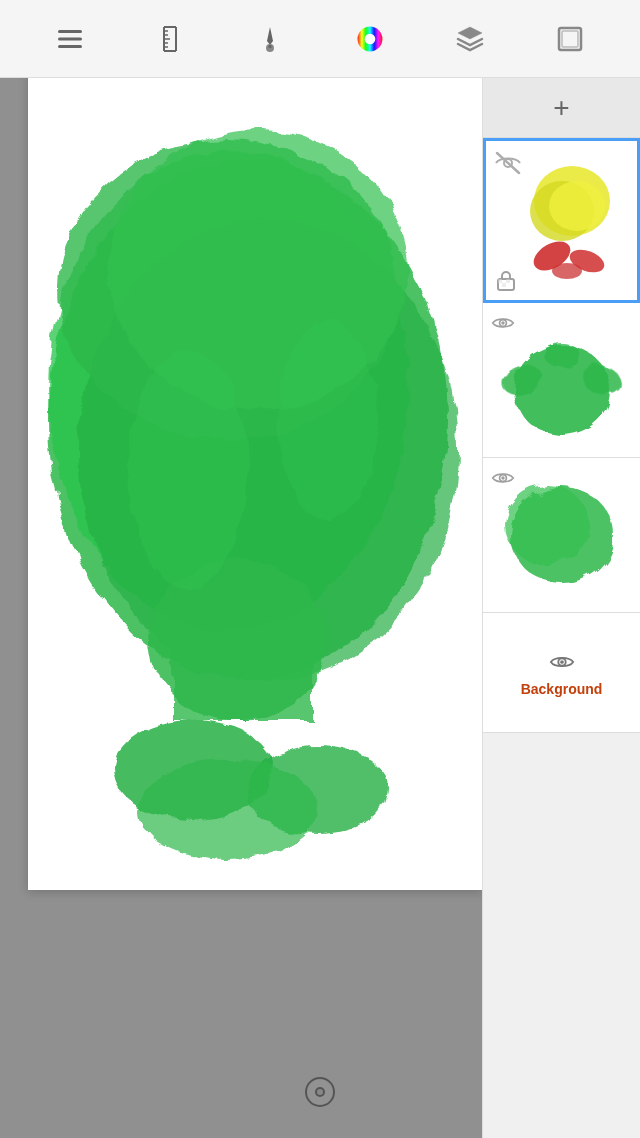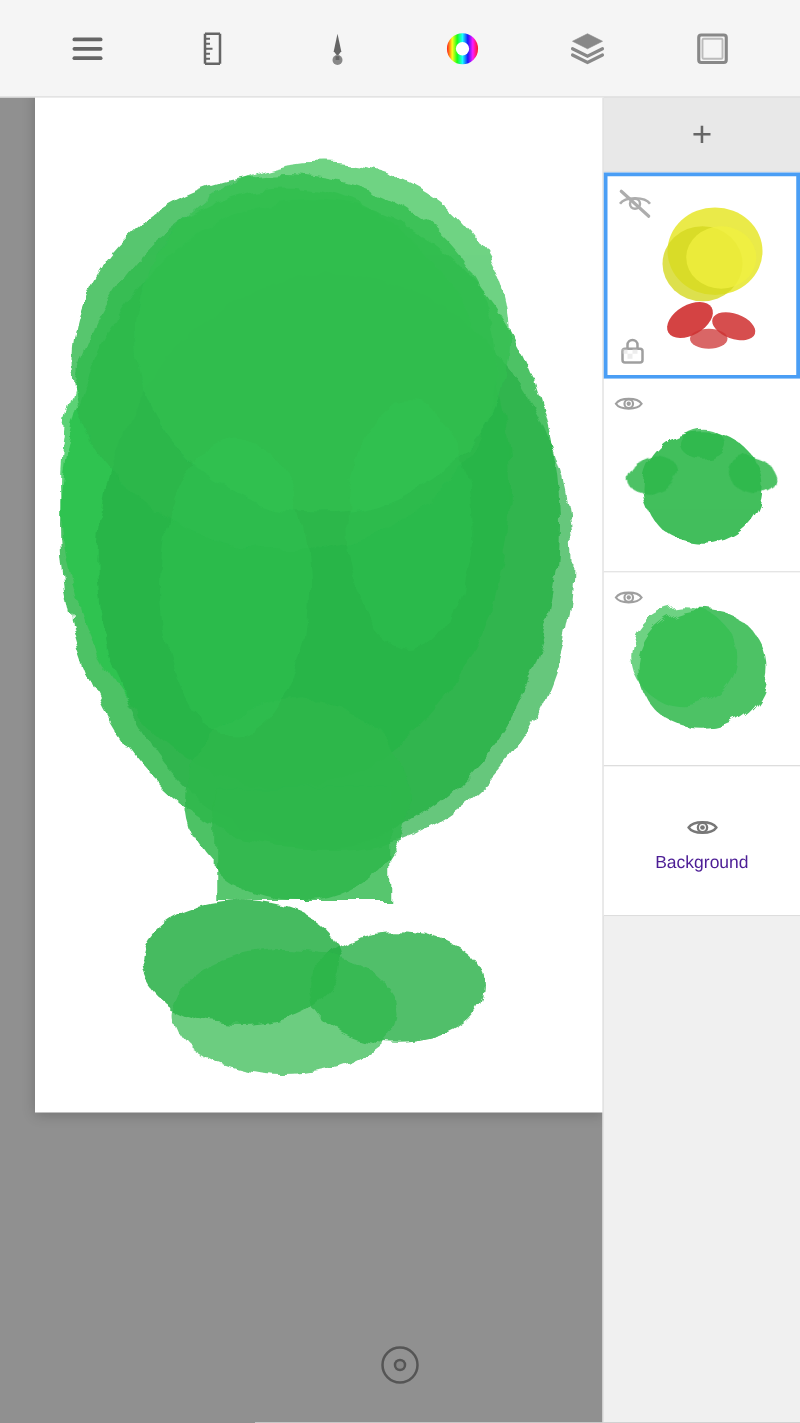--- a/index.html
+++ b/index.html
@@ -149,22 +149,23 @@
       display: flex;
       flex-direction: column;
       align-items: center;
       justify-content: center;
       cursor: pointer;
       padding: 8px;
     }
 
     .background-label {
       font-size: 14px;
-      color: #4c1d95;
+      color: #c2410c;
       margin-top: 6px;
+      font-weight: bold;
     }
 
     
     .nav-dot {
       position: absolute;
       bottom: 28px;
       left: 50%;
       transform: translateX(-50%);
       width: 36px;
       height: 36px;

